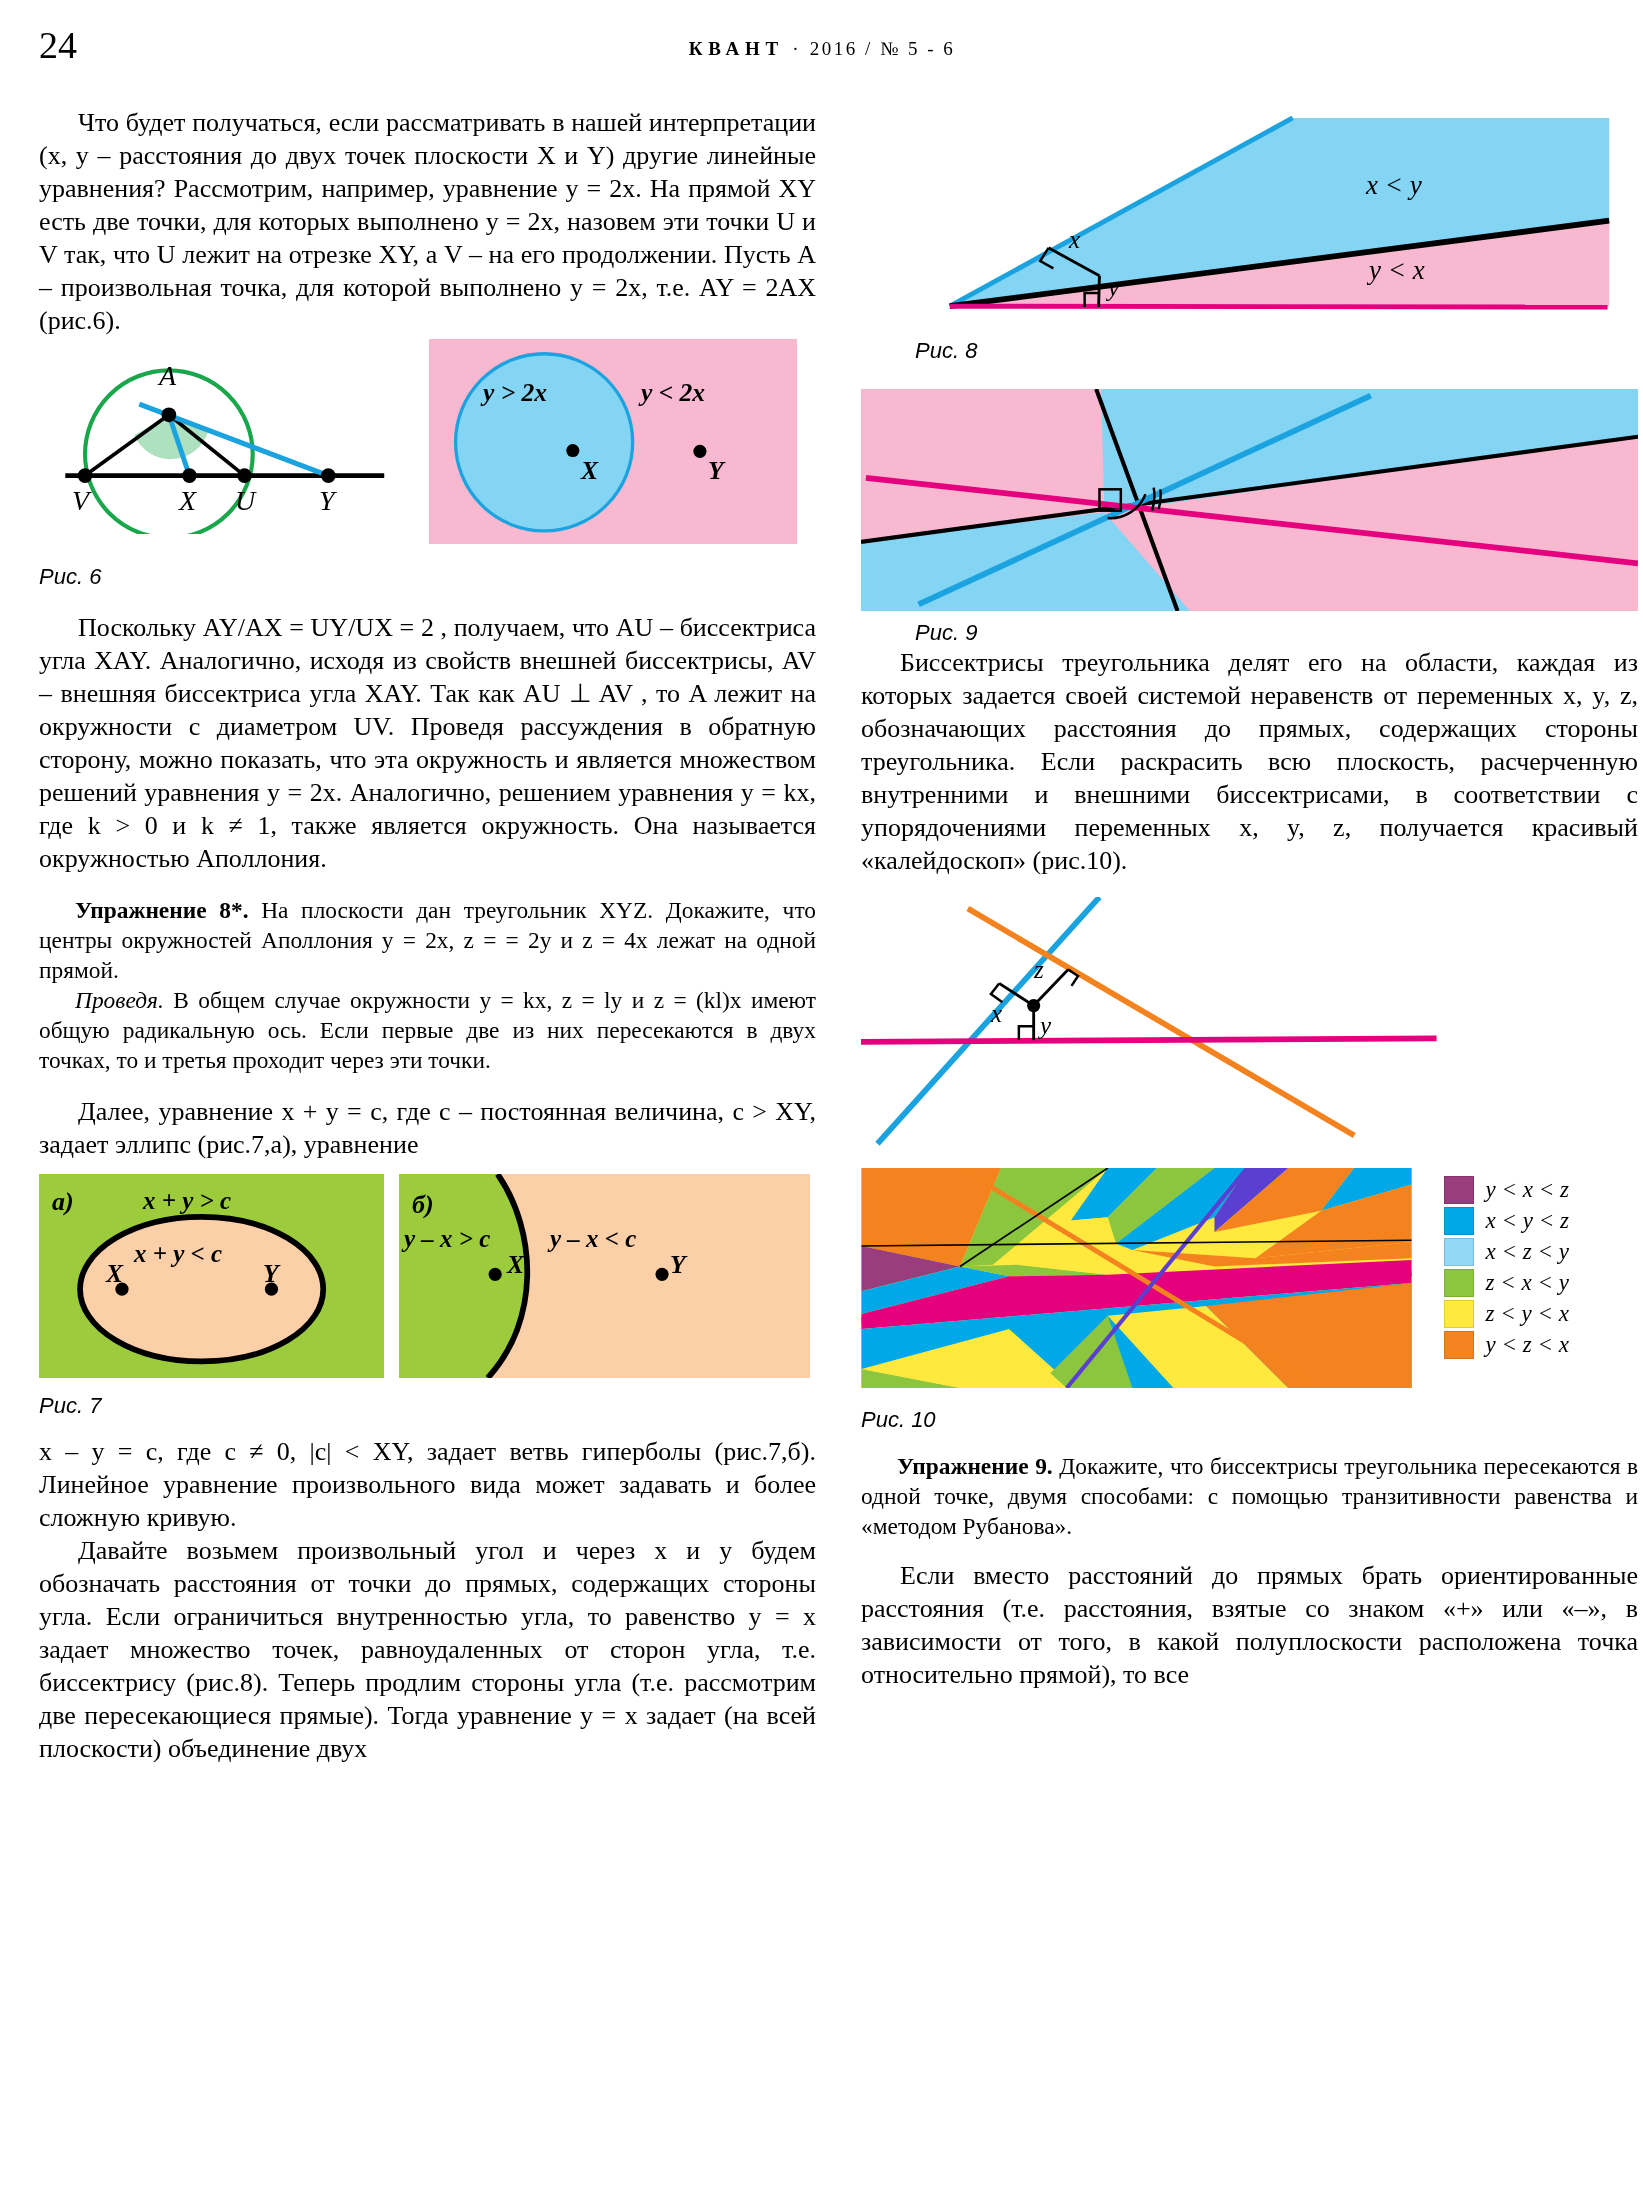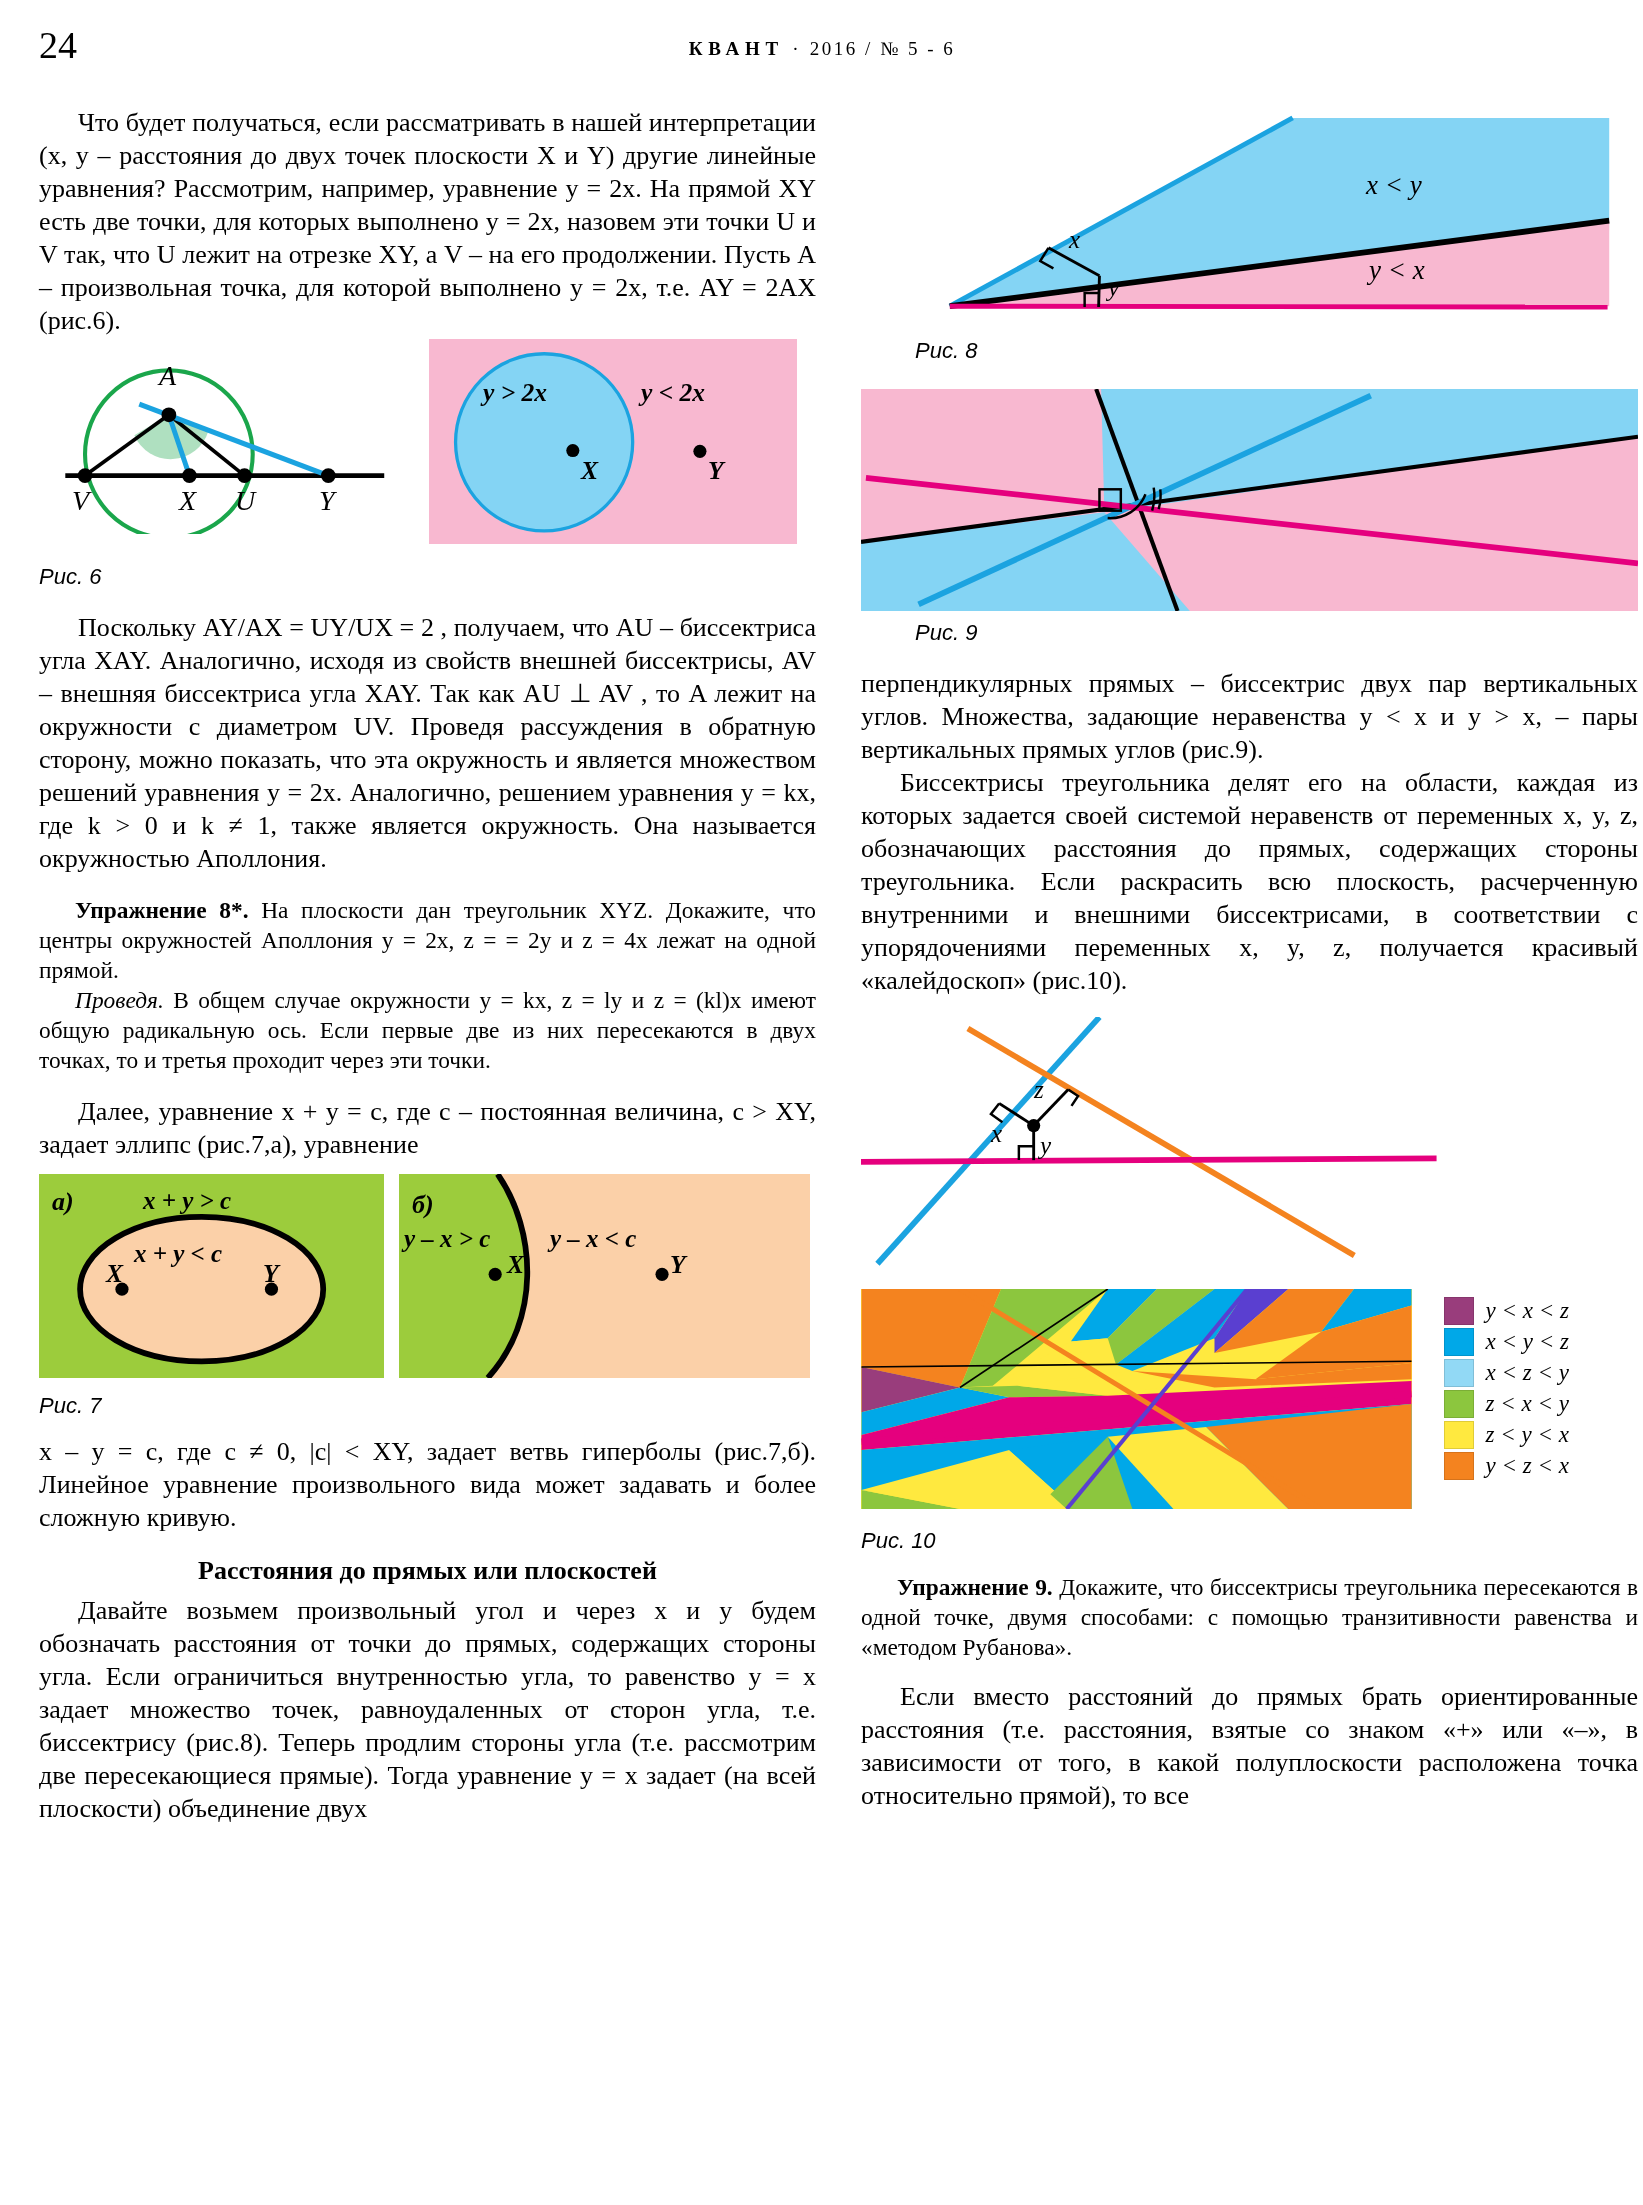--- a/index.html
+++ b/index.html
@@ -162,21 +162,20 @@
         <span class="lbl" style="left:108px;top:76px;font-size:25.5px;">X</span>
         <span class="lbl" style="left:271px;top:76px;font-size:25.5px;">Y</span>
       </div>
     </div>
     <div class="caption">Рис. 7</div>
 
     <p class="body noind" style="margin-top:16.4px;">
       <span>x – y = c, где c ≠ 0, |c| &lt; XY, задает ветвь гиперболы (рис.7,б). Линейное уравнение произвольного вида может задавать и более сложную кривую.</span>
     </p>
 
-    <p class="sect">Расстояния до прямых или плоскостей</p>
 
     <p class="body">
       <span>Давайте возьмем произвольный угол и через x и y будем обозначать расстояния от точки до прямых, содержащих стороны угла. Если ограничиться внутренностью угла, то равенство y = x задает множество точек, равноудаленных от сторон угла, т.е. биссектрису (рис.8). Теперь продлим стороны угла (т.е. рассмотрим две пересекающиеся прямые). Тогда уравнение y = x задает (на всей плоскости) объединение двух</span>
     </p>
   </div>
 
   <div class="col" id="col-right">
 
     <div id="fig8">
       <svg width="777" height="222" viewBox="0 0 945 270">
@@ -225,23 +224,20 @@
           <rect x="290" y="122" width="26" height="26" fill="none" stroke="#000" stroke-width="3"></rect>
 
           <path d="M300,157 A46,46 0 0 0 346,128" fill="none" stroke="#000" stroke-width="3"></path>
           <path d="M354,148 A60,60 0 0 0 356,120" fill="none" stroke="#000" stroke-width="3"></path>
           <path d="M362,146 A60,60 0 0 0 364,122" fill="none" stroke="#000" stroke-width="3"></path>
         </svg>
       </div>
     </div>
     <div class="caption" style="margin-left:54px;">Рис. 9</div>
 
-    <p class="body noind" style="margin-top:21.4px;">
-      <span>перпендикулярных прямых – биссектрис двух пар вертикальных углов. Множества, задающие неравенства y &lt; x и y &gt; x, – пары вертикальных прямых углов (рис.9).</span>
-    </p>
 
     <p class="body" style="margin-top:0;">
       <span>Биссектрисы треугольника делят его на области, каждая из которых задается своей системой неравенств от переменных x, y, z, обозначающих расстояния до прямых, содержащих стороны треугольника. Если раскрасить всю плоскость, расчерченную внутренними и внешними биссектрисами, в соответствии с упорядочениями переменных x, y, z, получается красивый «калейдоскоп» (рис.10).</span>
     </p>
 
     <div id="figsmall">
       <svg width="777" height="255" viewBox="0 0 945 310">
 
         <line x1="20" y1="300" x2="290" y2="0" stroke="#1ba3e0" stroke-width="7"></line>
 

